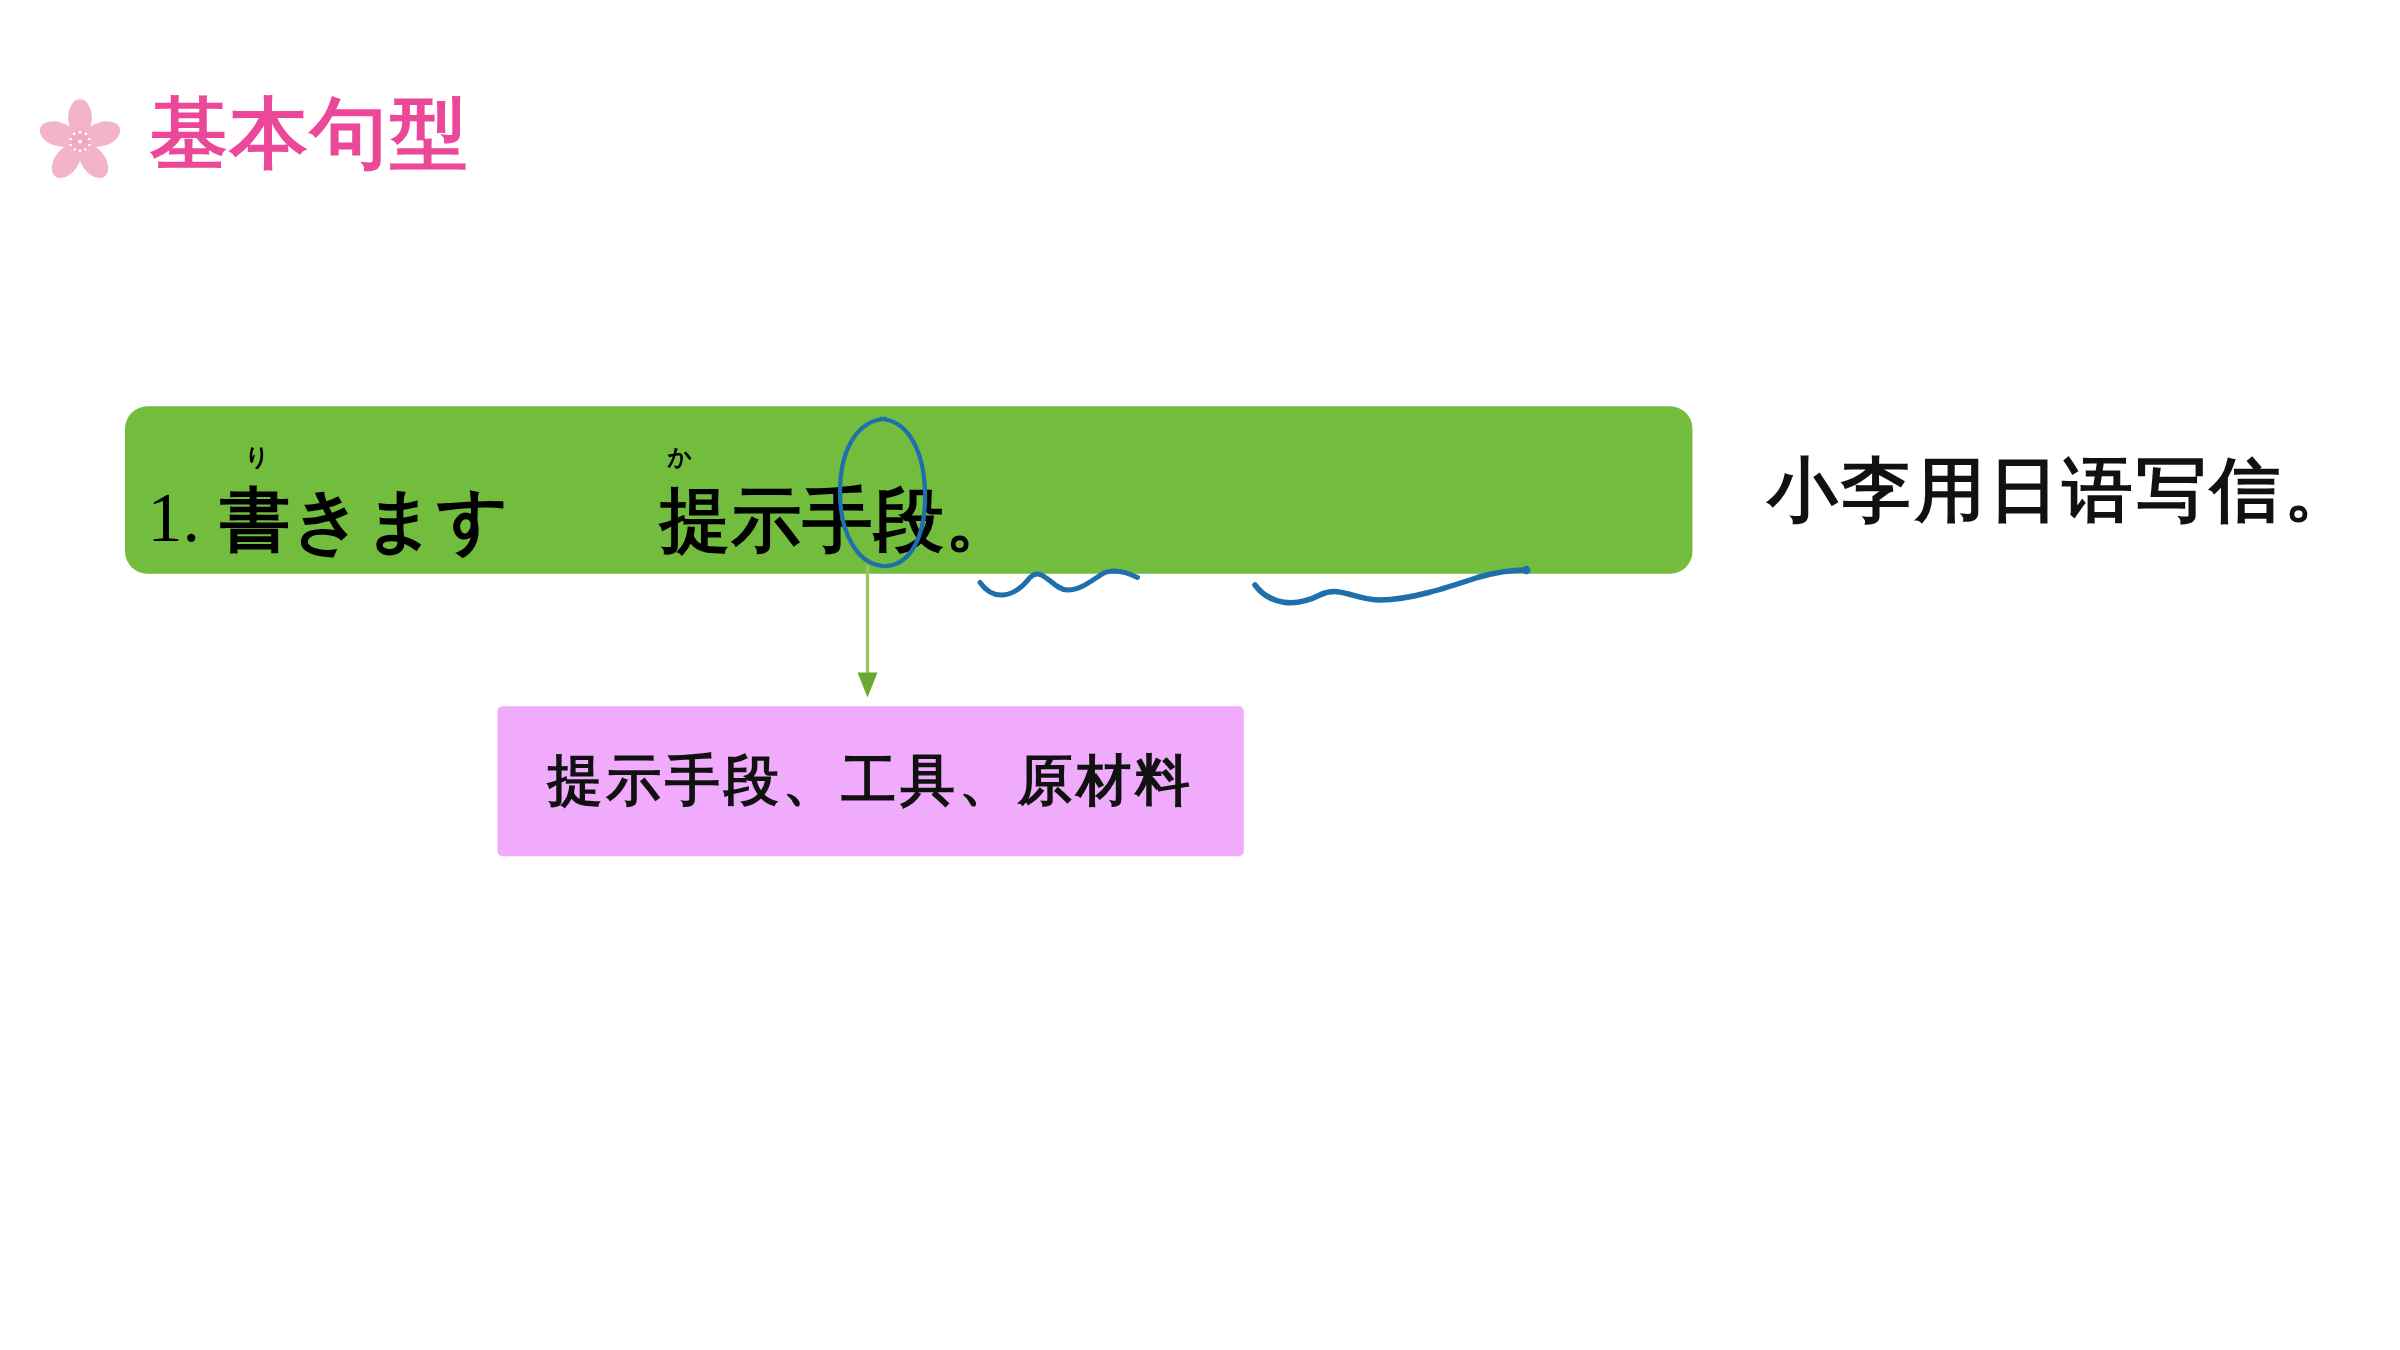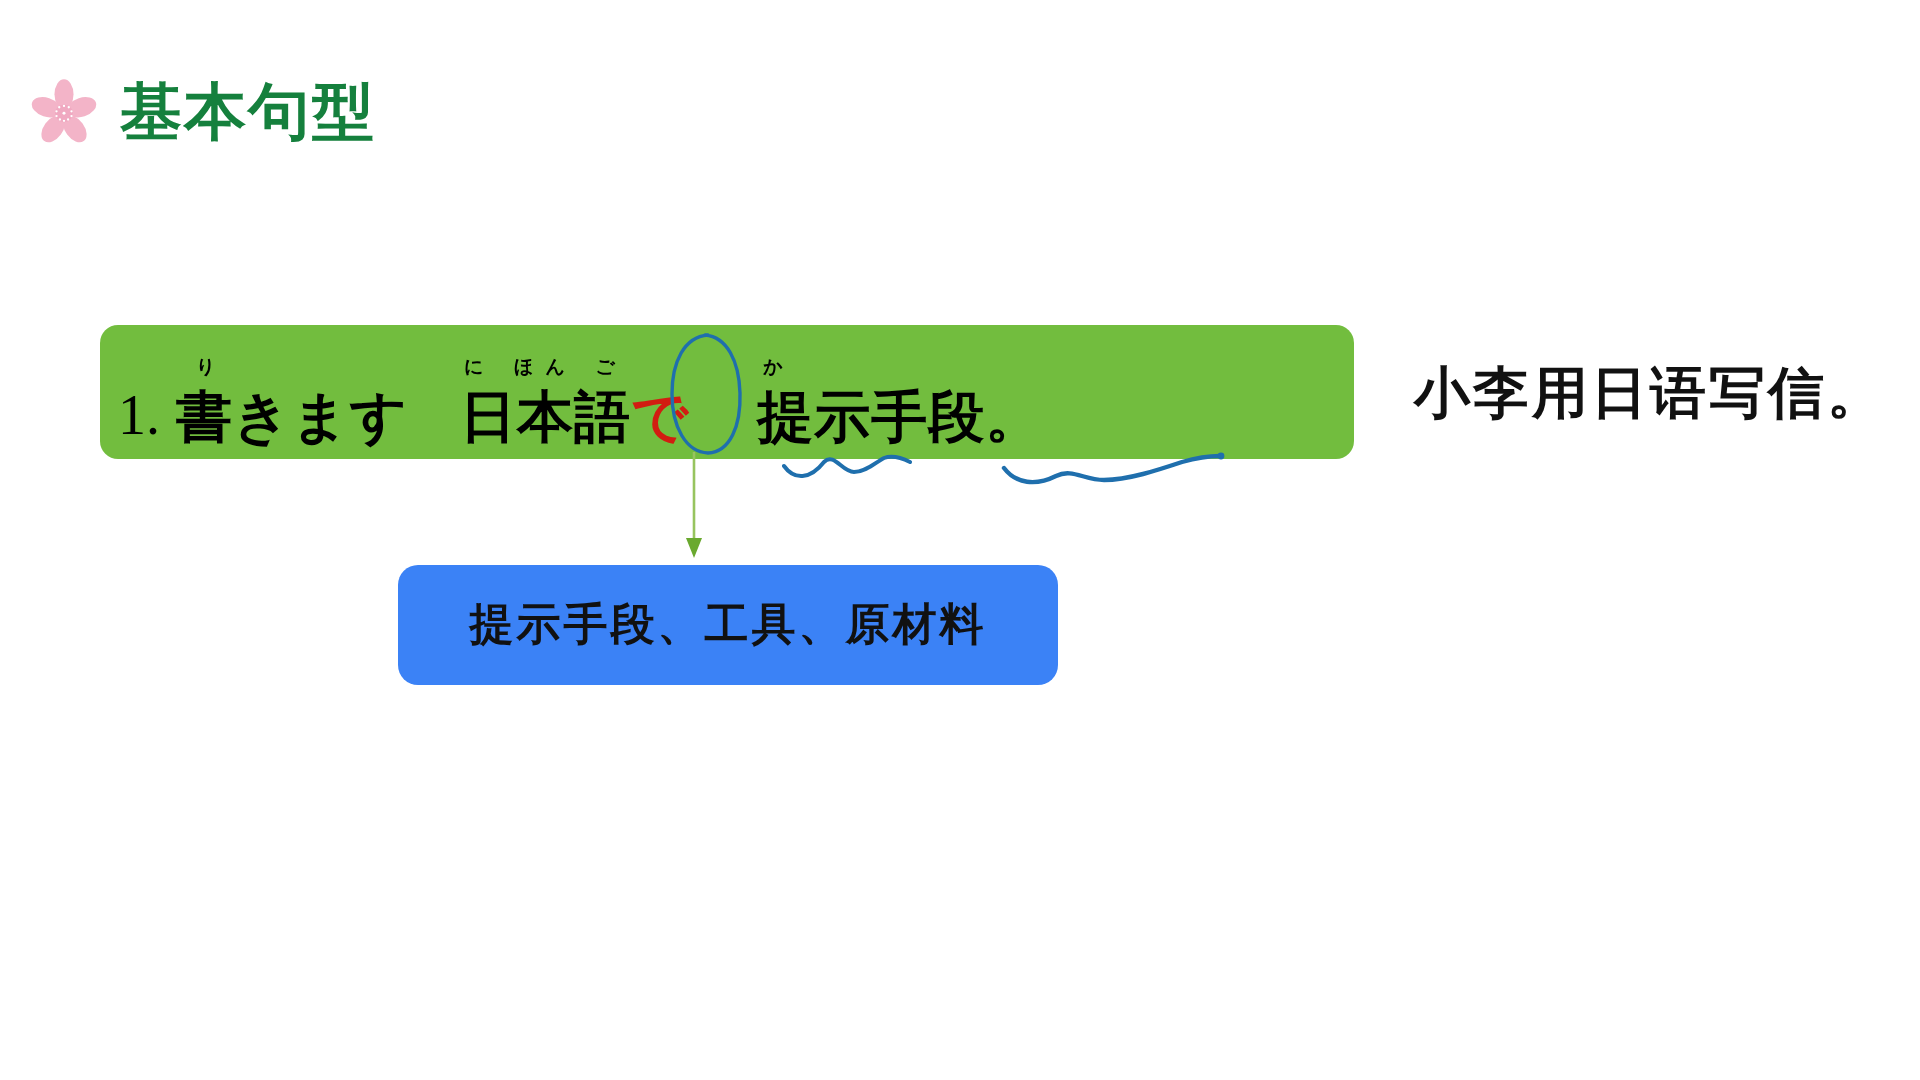--- a/index.html
+++ b/index.html
@@ -33,25 +33,25 @@
     align-items: center;
     gap: 22px;
   }
   .sakura-icon {
     width: 68px;
     height: 68px;
     flex: 0 0 68px;
     display: block;
   }
   .title-text {
-    font-family: Liberation Sans, sans-serif;
+    font-family: Liberation Mono, monospace;
     font-weight: 700;
     font-size: 62px;
     line-height: 1;
-    color: #15803d;
+    color: #ec4899;
     letter-spacing: 2px;
     white-space: nowrap;
   }
 
   
   .sentence-bar {
     position: absolute;
     left: 100px;
     top: 325px;
     width: 1254px;
@@ -155,24 +155,24 @@
     color: #111111;
     letter-spacing: 3px;
     white-space: nowrap;
   }
 
   
   .note-box {
     position: absolute;
     left: 398px;
     top: 565px;
-    width: 660px;
+    width: 597px;
     height: 120px;
-    background: #3b82f6;
-    border-radius: 20px;
+    background: #f0abfc;
+    border-radius: 4px;
     display: flex;
     align-items: center;
     justify-content: center;
     box-sizing: border-box;
   }
   .note-text {
     font-family: "Liberation Serif", "DejaVu Serif", serif;
     font-weight: 700;
     font-size: 44px;
     line-height: 1;
@@ -218,24 +218,20 @@
 
       <span class="num">1.</span>
 
       <span class="chunk">
         <span class="rt" style="left:20px;">り</span>
         <span class="base">書きます</span>
       </span>
 
       <span class="gap-lg"></span>
 
-      <span class="chunk">
-        <span class="rt" style="left:4px; letter-spacing:12px;">に ほん ご</span>
-        <span class="base">日本語</span><span class="base de-particle">で</span>
-      </span>
 
       <span class="gap-md"></span>
 
 
       <span class="gap-md"></span>
 
       <span class="chunk">
         <span class="rt" style="left:6px;">か</span>
         <span class="base">提示手段。</span>
       </span>

